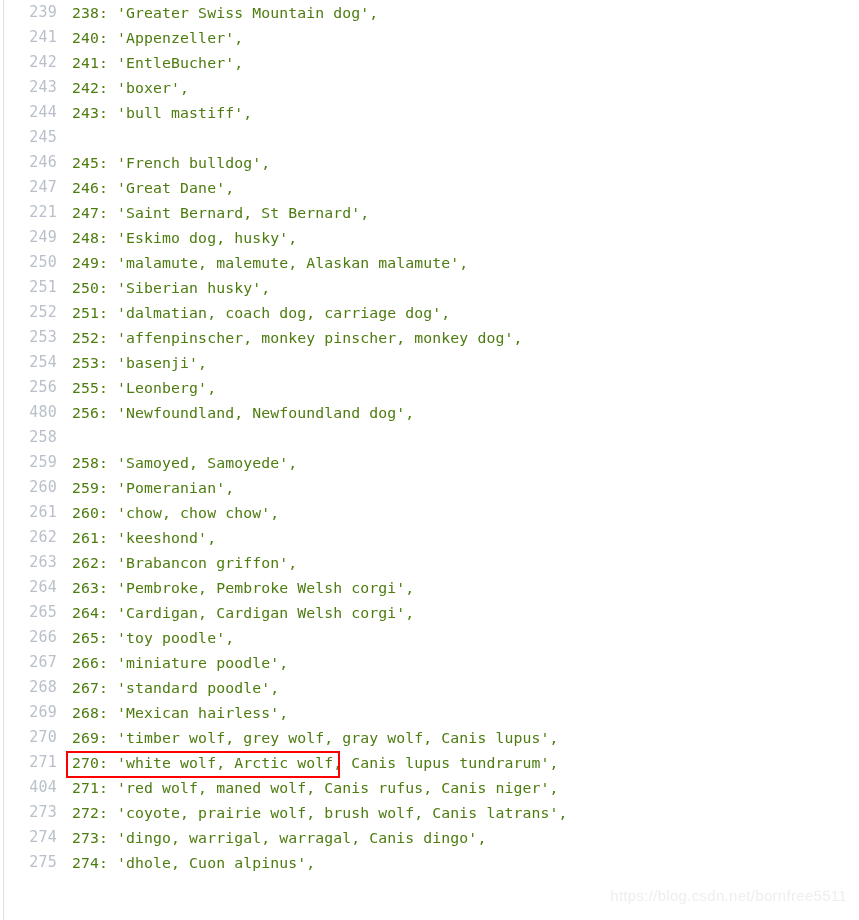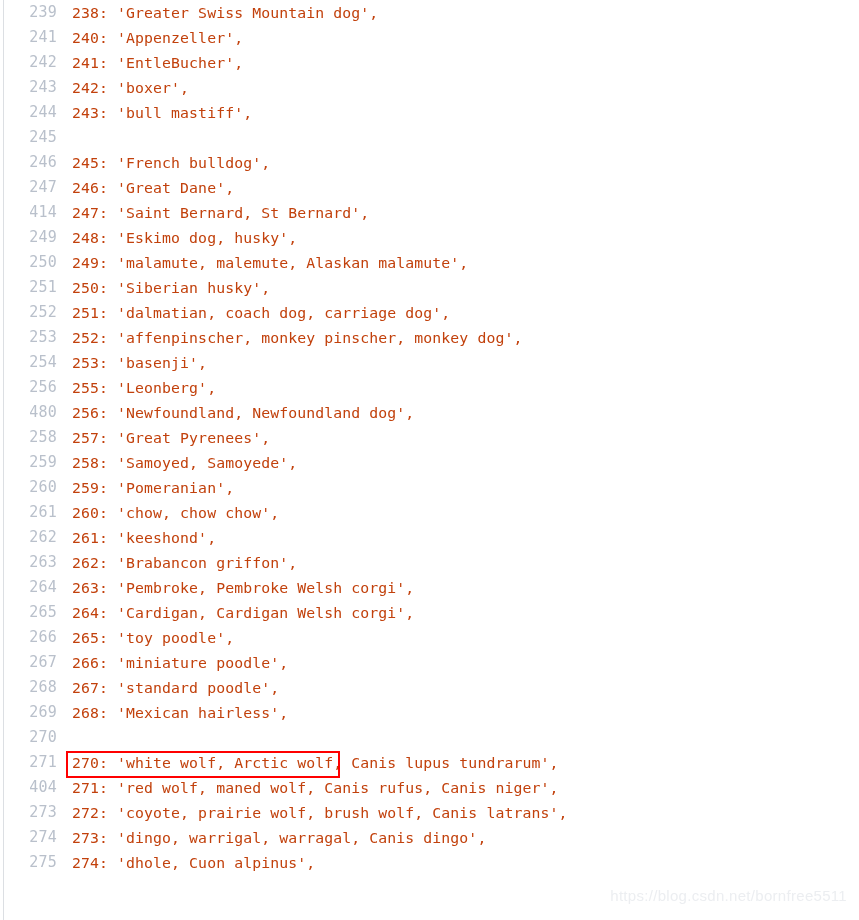--- a/index.html
+++ b/index.html
@@ -56,21 +56,21 @@
     font-family: "DejaVu Sans Mono", "Liberation Mono", monospace;
     font-size: 15px;
     letter-spacing: 0.2px;
     user-select: none;
   }
 
   .line-code {
     position: absolute;
     left: 72px;
     top: 0;
-    color: #c2410c;
+    color: #4d7c0f;
     font-family: "DejaVu Sans Mono", "Liberation Mono", monospace;
     font-size: 14.8px;
     letter-spacing: 0.1px;
     white-space: pre;
   }
 
   
   .annotation-box {
     position: absolute;
     border: 2px solid #ff0000;
@@ -98,42 +98,42 @@
 
   <div class="code-block" id="code-block">
       <div class="code-line"><span class="line-no">239</span><span class="line-code">238: 'Greater Swiss Mountain dog',</span></div>
       <div class="code-line"><span class="line-no">241</span><span class="line-code">240: 'Appenzeller',</span></div>
       <div class="code-line"><span class="line-no">242</span><span class="line-code">241: 'EntleBucher',</span></div>
       <div class="code-line"><span class="line-no">243</span><span class="line-code">242: 'boxer',</span></div>
       <div class="code-line"><span class="line-no">244</span><span class="line-code">243: 'bull mastiff',</span></div>
       <div class="code-line"><span class="line-no">245</span></div>
       <div class="code-line"><span class="line-no">246</span><span class="line-code">245: 'French bulldog',</span></div>
       <div class="code-line"><span class="line-no">247</span><span class="line-code">246: 'Great Dane',</span></div>
-      <div class="code-line"><span class="line-no">414</span><span class="line-code">247: 'Saint Bernard, St Bernard',</span></div>
+      <div class="code-line"><span class="line-no">221</span><span class="line-code">247: 'Saint Bernard, St Bernard',</span></div>
       <div class="code-line"><span class="line-no">249</span><span class="line-code">248: 'Eskimo dog, husky',</span></div>
       <div class="code-line"><span class="line-no">250</span><span class="line-code">249: 'malamute, malemute, Alaskan malamute',</span></div>
       <div class="code-line"><span class="line-no">251</span><span class="line-code">250: 'Siberian husky',</span></div>
       <div class="code-line"><span class="line-no">252</span><span class="line-code">251: 'dalmatian, coach dog, carriage dog',</span></div>
       <div class="code-line"><span class="line-no">253</span><span class="line-code">252: 'affenpinscher, monkey pinscher, monkey dog',</span></div>
       <div class="code-line"><span class="line-no">254</span><span class="line-code">253: 'basenji',</span></div>
       <div class="code-line"><span class="line-no">256</span><span class="line-code">255: 'Leonberg',</span></div>
       <div class="code-line"><span class="line-no">480</span><span class="line-code">256: 'Newfoundland, Newfoundland dog',</span></div>
-      <div class="code-line"><span class="line-no">258</span><span class="line-code">257: 'Great Pyrenees',</span></div>
+      <div class="code-line"><span class="line-no">258</span></div>
       <div class="code-line"><span class="line-no">259</span><span class="line-code">258: 'Samoyed, Samoyede',</span></div>
       <div class="code-line"><span class="line-no">260</span><span class="line-code">259: 'Pomeranian',</span></div>
       <div class="code-line"><span class="line-no">261</span><span class="line-code">260: 'chow, chow chow',</span></div>
       <div class="code-line"><span class="line-no">262</span><span class="line-code">261: 'keeshond',</span></div>
       <div class="code-line"><span class="line-no">263</span><span class="line-code">262: 'Brabancon griffon',</span></div>
       <div class="code-line"><span class="line-no">264</span><span class="line-code">263: 'Pembroke, Pembroke Welsh corgi',</span></div>
       <div class="code-line"><span class="line-no">265</span><span class="line-code">264: 'Cardigan, Cardigan Welsh corgi',</span></div>
       <div class="code-line"><span class="line-no">266</span><span class="line-code">265: 'toy poodle',</span></div>
       <div class="code-line"><span class="line-no">267</span><span class="line-code">266: 'miniature poodle',</span></div>
       <div class="code-line"><span class="line-no">268</span><span class="line-code">267: 'standard poodle',</span></div>
       <div class="code-line"><span class="line-no">269</span><span class="line-code">268: 'Mexican hairless',</span></div>
-      <div class="code-line"><span class="line-no">270</span></div>
+      <div class="code-line"><span class="line-no">270</span><span class="line-code">269: 'timber wolf, grey wolf, gray wolf, Canis lupus',</span></div>
       <div class="code-line"><span class="line-no">271</span><span class="line-code">270: 'white wolf, Arctic wolf, Canis lupus tundrarum',</span></div>
       <div class="code-line"><span class="line-no">404</span><span class="line-code">271: 'red wolf, maned wolf, Canis rufus, Canis niger',</span></div>
       <div class="code-line"><span class="line-no">273</span><span class="line-code">272: 'coyote, prairie wolf, brush wolf, Canis latrans',</span></div>
       <div class="code-line"><span class="line-no">274</span><span class="line-code">273: 'dingo, warrigal, warragal, Canis dingo',</span></div>
       <div class="code-line"><span class="line-no">275</span><span class="line-code">274: 'dhole, Cuon alpinus',</span></div>
     </div>
 
   <div class="annotation-box" id="annotation-box" style="left: 66px; top: 751px; width: 274px; height: 27px; border-color: rgb(255, 0, 0);"></div>
 
   <div class="watermark" id="watermark" style="right: 12px; bottom: 16px;">https://blog.csdn.net/bornfree5511</div>

